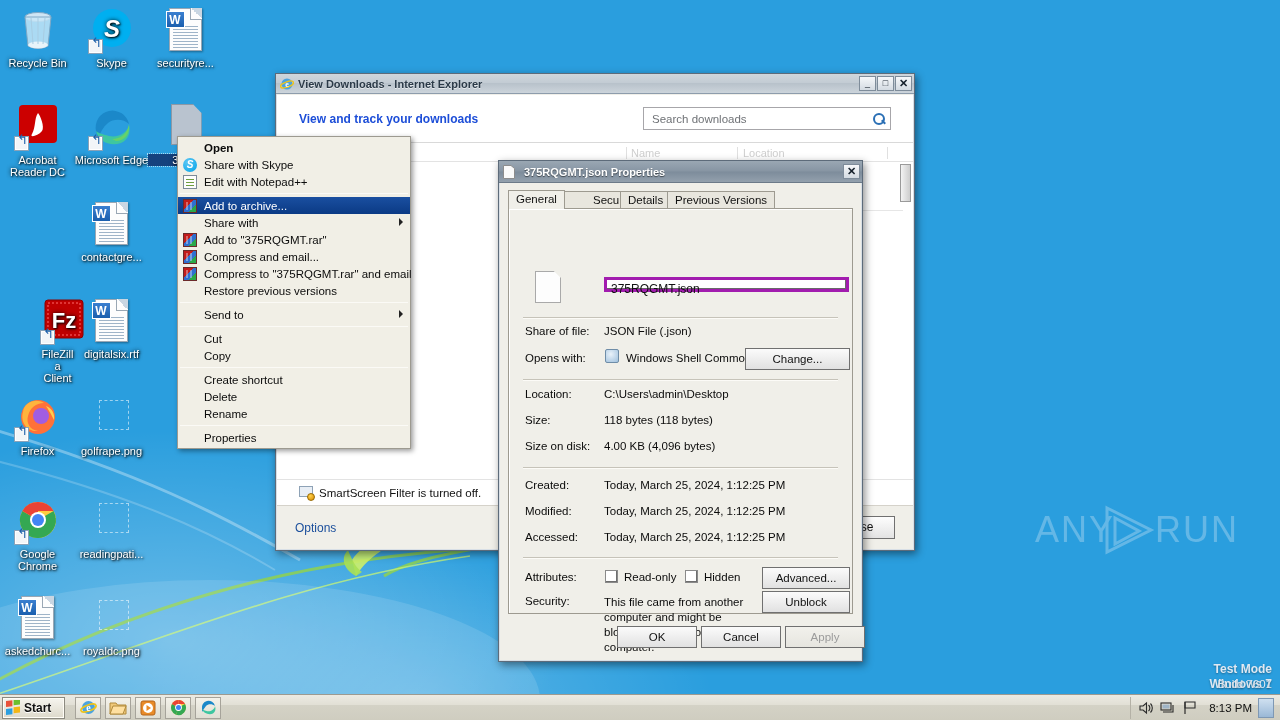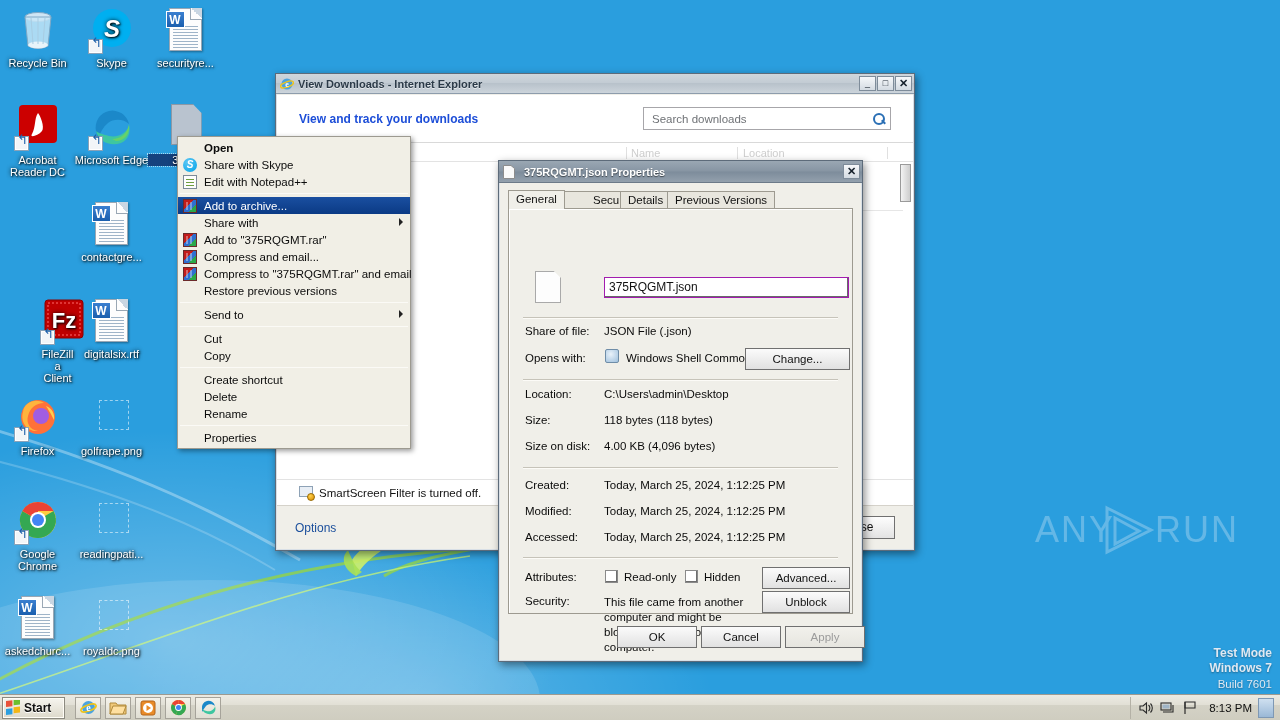--- a/index.html
+++ b/index.html
@@ -223,22 +223,22 @@
     position:absolute; left:8px; top:24px; right:8px; bottom:46px;
     background:#f0efe9; border:1px solid #9d9a90;
     box-shadow: 1px 1px 0 #fff inset;
   }
   .pp-row{ position:absolute; font-size:11.5px; color:#0b0b0b; }
   .pp-label{ left:16px; width:78px; }
   .pp-value{ left:95px; right:10px; }
   .pp-hr{ position:absolute; left:14px; right:14px; height:0;
     border-top:1px solid #c6c3b9; border-bottom:1px solid #fcfbf7; }
   #fname-box{
-    position:absolute; left:95px; top:68px; width:245px; height:21px;
-    background:#fff; border:1px solid #a21caf;
+    position:absolute; left:95px; top:68px; width:245px; height:15px;
+    background:#fff; border:3px solid #a21caf;
     box-shadow: -1px -1px 0 #696969 inset;
     font-size:12px; line-height:19px; padding-left:4px; color:#111;
   }
   #fname-icon{ position:absolute; left:26px; top:62px; width:26px; height:32px;
     background:#fdfdfd; border:1px solid #a9a9a9;
     clip-path: polygon(0 0, 72% 0, 100% 22%, 100% 100%, 0 100%);
     box-shadow:1px 1px 1px rgba(0,0,0,.2); }
   .pbtn{
     position:absolute; height:22px; border:1px solid #707070;
     background:linear-gradient(#fbfbfb,#e1e1e1);
@@ -249,21 +249,21 @@
     position:absolute; width:13px; height:13px; background:#fff;
     border:1px solid #8a8a8a; box-shadow:-1px -1px 0 #6e6e6e inset;
   }
   .shell-ico{ position:absolute; width:14px;height:14px;
     background:radial-gradient(circle at 40% 35%, #e9f2fa, #9fc0dd);
     border:1px solid #6f8da8; border-radius:2px; }
 
   
   #watermark{ position:absolute; left:1035px; top:500px; width:210px; height:60px;
     opacity:.30; pointer-events:none; }
-  #wm-text{ position:absolute; right:8px; bottom:44px; text-align:right;
+  #wm-text{ position:absolute; right:8px; bottom:28px; text-align:right;
     color:#dfe9f3; font-size:12px; font-weight:bold; line-height:15px;
     text-shadow:0 1px 2px rgba(0,0,0,.35); }
   #wm-build{ position:absolute; right:8px; bottom:22px; text-align:right;
     color:#dfe9f3; font-size:11.5px; font-weight:normal; text-shadow:0 1px 2px rgba(0,0,0,.35);margin-top:12px;}
 
   
   #taskbar{
     position:absolute; left:0; bottom:0; width:1280px; height:26px;
     background:linear-gradient(#eceae2 0%, #e2e0d6 38%, #d4d2c6 40%, #cfcdc0 100%);
     border-top:1px solid #9d9a90;

